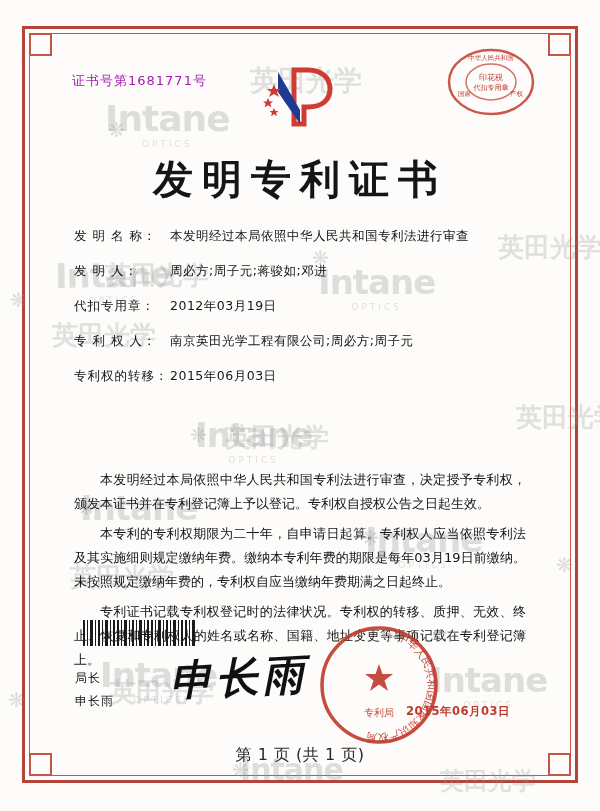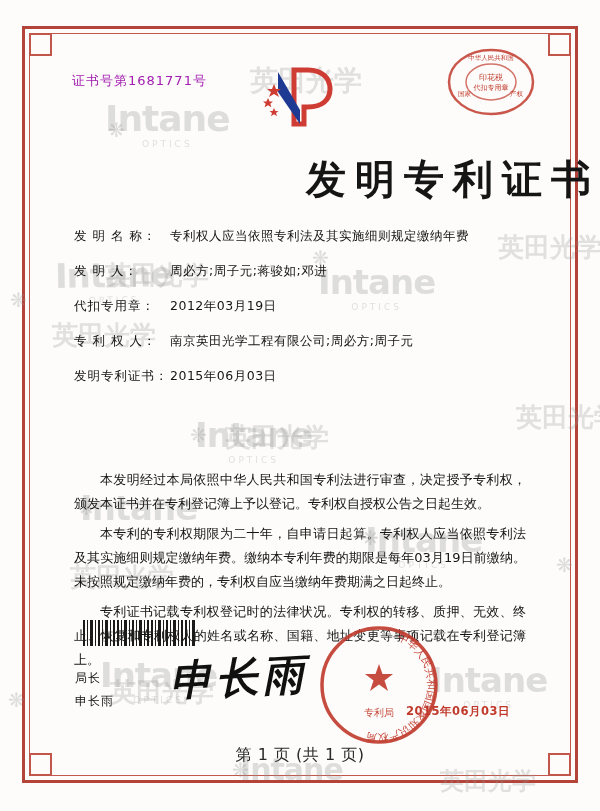--- a/index.html
+++ b/index.html
@@ -114,21 +114,21 @@
     width: 94px;
     height: 72px;
     z-index: 12;
   }
 
   
   .doc-title {
     position: absolute;
     left: 0; right: 0;
     top: 152px;
-    text-align: right;
+    text-align: center;
     font-size: 40px;
     font-weight: bold;
     letter-spacing: 9px;
     color: #151515;
     z-index: 10;
     font-family: "DejaVu Sans", "Liberation Sans", sans-serif;
   }
 
   
   .fields {
@@ -281,36 +281,36 @@
       <text x="14" y="50" font-size="6.5" fill="#c0392b" font-family="DejaVu Sans, sans-serif">国家</text>
       <text x="66" y="50" font-size="6.5" fill="#c0392b" font-family="DejaVu Sans, sans-serif">产权</text>
     </svg>
   </div>
 
   <div class="doc-title">发明专利证书</div>
 
   <div class="fields">
     <div class="frow">
       <div class="flabel">发 明 名 称：</div>
-      <div class="fvalue">专利权人应当依照专利法及其实施细则规定缴纳年费</div>
+      <div class="fvalue">本发明经过本局依照中华人民共和国专利法进行审查</div>
     </div>
     <div class="frow">
       <div class="flabel">发 明 人：</div>
       <div class="fvalue">周必方;周子元;蒋骏如;邓进</div>
     </div>
     <div class="frow">
       <div class="flabel wide">代扣专用章：</div>
       <div class="fvalue">2012年03月19日</div>
     </div>
     <div class="frow">
       <div class="flabel">专 利 权 人：</div>
       <div class="fvalue">南京英田光学工程有限公司;周必方;周子元</div>
     </div>
     <div class="frow">
-      <div class="flabel wide">发明专利证书：</div>
+      <div class="flabel wide">专利权的转移：</div>
       <div class="fvalue">2015年06月03日</div>
     </div>
   </div>
 
   <div class="body-text">
     <p>本发明经过本局依照中华人民共和国专利法进行审查，决定授予专利权，颁发本证书并在专利登记簿上予以登记。专利权自授权公告之日起生效。</p>
     <p>本专利的专利权期限为二十年，自申请日起算。专利权人应当依照专利法及其实施细则规定缴纳年费。缴纳本专利年费的期限是每年03月19日前缴纳。未按照规定缴纳年费的，专利权自应当缴纳年费期满之日起终止。</p>
     <p>专利证书记载专利权登记时的法律状况。专利权的转移、质押、无效、终止、恢复和专利权人的姓名或名称、国籍、地址变更等事项记载在专利登记簿上。</p>
   </div>
 

